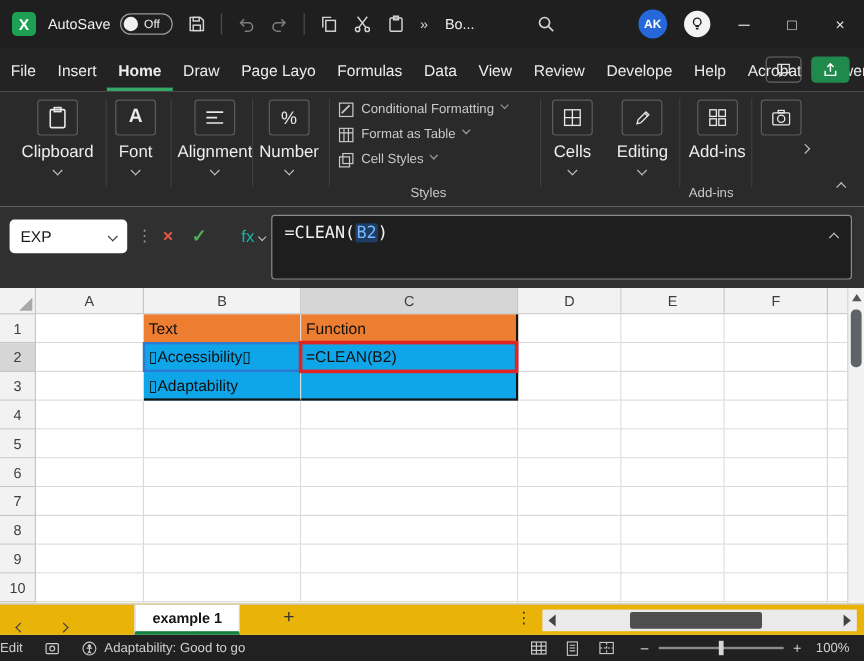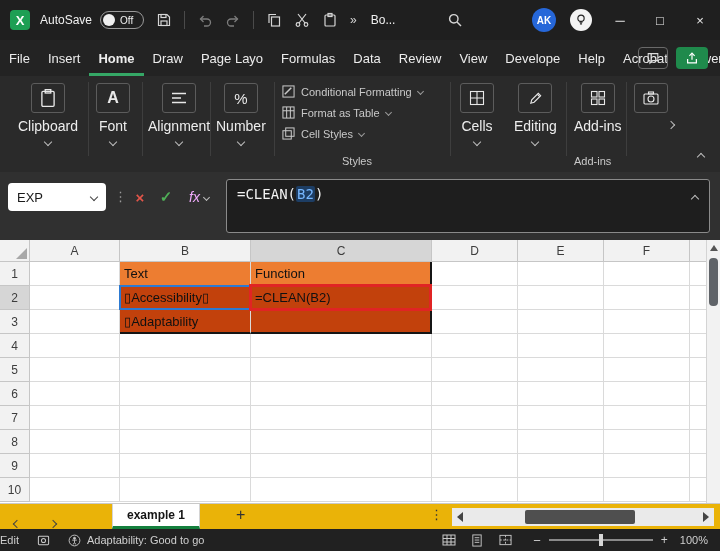--- a/index.html
+++ b/index.html
@@ -45,56 +45,56 @@
            justify-content:center;color:#e8e8e8;padding:0 6px}
   .rlabel{font-size:14px;margin-top:5px;color:#ededed;white-space:nowrap}
   .chev{display:inline-block;width:6px;height:6px;border-right:1.4px solid currentColor;border-bottom:1.4px solid currentColor;
         transform:rotate(45deg)}
   .chev.up{transform:rotate(-135deg)}
   .chev.l{transform:rotate(135deg)}
   .chev.r{transform:rotate(-45deg)}
   .rgroup > .chev{margin-top:5px;color:#bdbdbd}
   .vsep{position:absolute;top:6px;bottom:16px;width:1px;background:#3e3e3e}
   .styles{position:absolute;left:282px;top:9px;display:flex;flex-direction:column;gap:8px}
-  .srow{display:flex;align-items:center;gap:6px;cursor:pointer;color:#c9c9c9;font-size:11px;white-space:nowrap}
+  .srow{display:flex;gap:6px;cursor:pointer;color:#c9c9c9;font-size:11px;white-space:nowrap}
   .srow .chev{width:5px;height:5px;color:#9a9a9a}
   .glabel{position:absolute;bottom:5px;font-size:11px;color:#c9c9c9;cursor:pointer}
   .rstripchev{position:absolute;left:668px;top:38px;color:#bdbdbd;cursor:pointer}
   .rcollapse{position:absolute;right:16px;bottom:8px;color:#bdbdbd;cursor:pointer}
 
   
   .fbar{height:68px;background:#303030;position:relative;color:#ececec}
   .namebox{position:absolute;left:8px;top:11px;width:98px;height:28px;background:#fff;border-radius:4px;display:flex;
            align-items:center;padding:0 9px;color:#1a1a1a;font-size:13px;cursor:pointer}
   .namebox .chev{margin-left:auto;color:#444}
   .fdots{position:absolute;left:114px;top:17px;color:#9a9a9a;font-size:13px;letter-spacing:0;cursor:pointer}
   .fbtn{position:absolute;top:13px;width:24px;height:24px;display:flex;align-items:center;justify-content:center;
         font-size:15px;cursor:pointer}
   .fcancel{left:128px;color:#e25549;font-weight:700}
   .fenter{left:154px;color:#4fae57;font-weight:700}
-  .fxbtn{left:182px;width:34px;font-style:italic;color:#f0abfc;font-size:14px;gap:4px}
+  .fxbtn{left:194px;width:34px;color:#14b8a6;font-size:14px;gap:4px}
   .fxbtn .chev{width:5px;height:5px;color:#bdbdbd}
   .finput{position:absolute;left:226px;right:10px;top:7px;height:54px;background:#1e1e1e;border:1px solid #8a8a8a;
           border-radius:3px;padding:6px 10px;font-family:"DejaVu Sans Mono",monospace;font-size:14px;color:#f2f2f2;cursor:text}
   .fref{color:#77b7ff;background:#1d3d63;border-radius:2px;padding:0 1px}
   .fcollapse{position:absolute;right:22px;top:16px;color:#bdbdbd;cursor:pointer}
 
   
   .gridwrap{height:263px;position:relative;background:#fff;overflow:hidden}
   .ghead{display:flex;height:22px}
   .grow{display:flex;height:24px}
   .hcell{background:#f2f2f2;border-right:1px solid #c6c6c6;border-bottom:1px solid #c6c6c6;display:flex;align-items:center;
          justify-content:center;font-size:12px;color:#3d3d3d;cursor:pointer}
   .hcell.sel{background:#d6d6d6}
   .cell{background:#fff;border-right:1px solid #dadada;border-bottom:1px solid #dadada;font-size:13px;color:#111;
         display:flex;align-items:center;padding:0 4px;position:relative;cursor:cell;white-space:nowrap;overflow:visible}
   .w-rh{width:30px}.w-a{width:90px}.w-b{width:131px}.w-c{width:181px}.w-d{width:86px}.w-e{width:86px}.w-f{width:86px}
   .w-fill{flex:1;border-right:none}
   .fill-orange{background:#ED7D31}
-  .fill-green{background:#c2410c}
+  .fill-green{background:#0ea5e9}
   .br2{border-right:2px solid #151515}
   .bb2{border-bottom:2px solid #151515}
   .ref-border{position:absolute;inset:-1px;border:2px solid #2d7ad1;pointer-events:none;z-index:3}
   .red-border{position:absolute;inset:-2px;border:3px solid #e02424;pointer-events:none;z-index:4}
   .corner .tri{position:absolute;right:2px;bottom:2px;width:0;height:0;border-left:11px solid transparent;
                border-bottom:11px solid #a8a8a8}
   .corner{position:relative}
   .vscroll{position:absolute;top:0;right:0;bottom:0;width:14px;background:#f2f2f2;border-left:1px solid #d4d4d4;cursor:pointer}
   .uparrow{width:0;height:0;border-left:4px solid transparent;border-right:4px solid transparent;border-bottom:6px solid #555;
            margin:5px auto 0}
@@ -222,22 +222,22 @@
   </div>
 
   <div class="menubar">
     <div class="mitem">File</div>
     <div class="mitem">Insert</div>
     <div class="mitem active">Home</div>
     <div class="mitem">Draw</div>
     <div class="mitem">Page Layo</div>
     <div class="mitem">Formulas</div>
     <div class="mitem">Data</div>
+    <div class="mitem">View</div>
     <div class="mitem">Review</div>
-    <div class="mitem">View</div>
     <div class="mitem">Develope</div>
     <div class="mitem">Help</div>
     <div class="mitem">Acrobat</div>
     <div class="mitem">Power Piv</div>
     <div class="comment-btn">
       <span>
           <svg width="14" height="14" viewBox="0 0 16 16" fill="none" stroke="currentColor" stroke-width="1.2">
             <path d="M2.5 3h11v8h-6l-3 3v-3h-2z"></path>
           </svg>
         </span>

